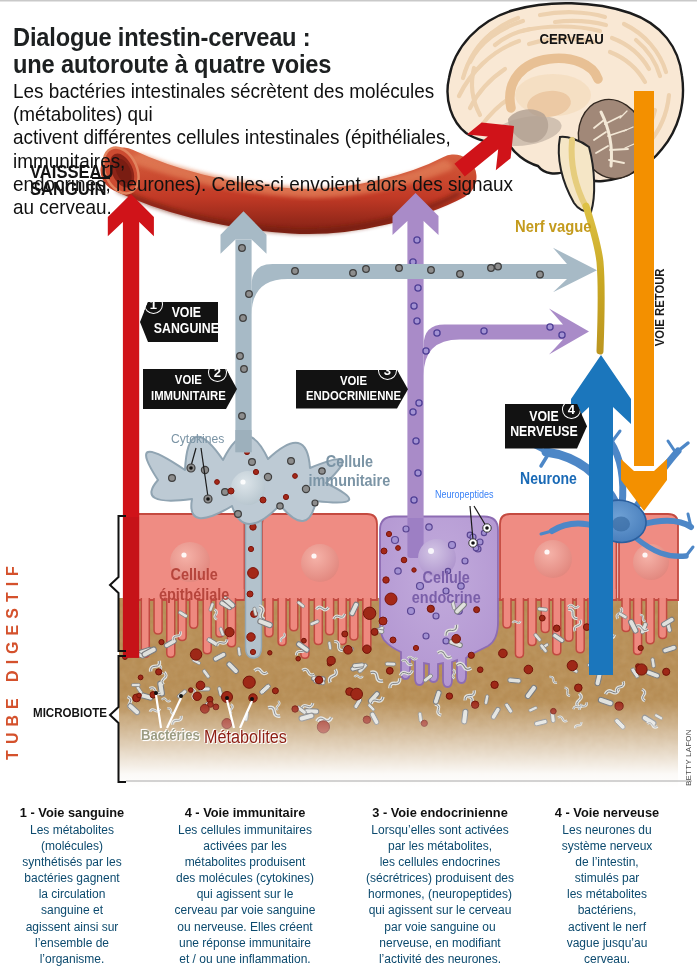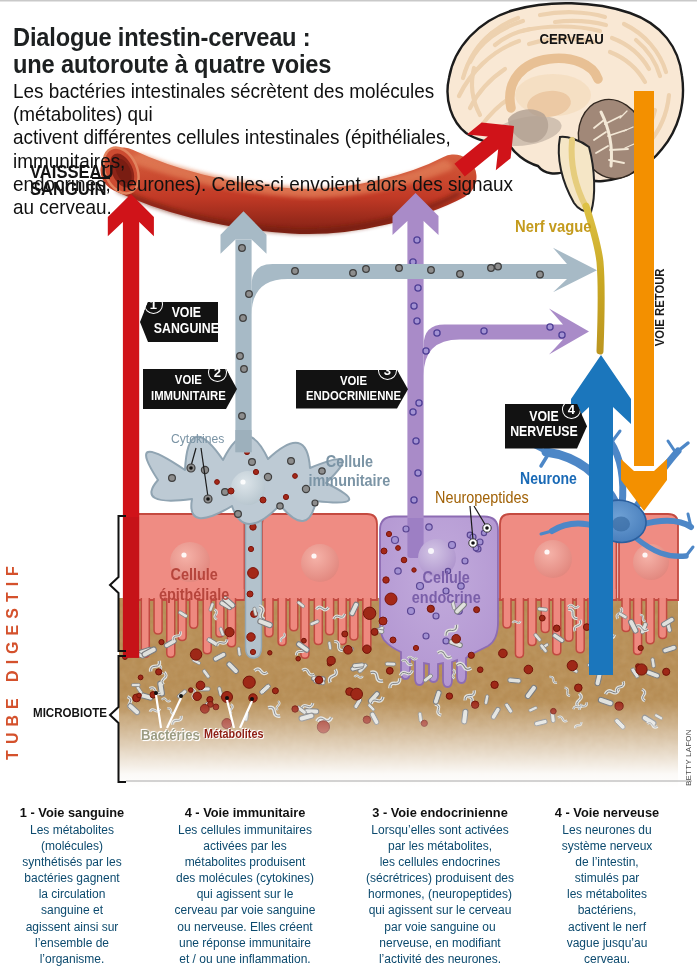--- a/index.html
+++ b/index.html
@@ -24,26 +24,26 @@
   #tubedigestif{left:4px;top:763px;width:206px;height:20px;font-size:16px;font-weight:bold;color:#d4512c;
       transform:rotate(-90deg);transform-origin:0 0;text-align:center;letter-spacing:6px;white-space:nowrap;}
   #epithelium{left:33px;top:570px;font-size:12.6px;font-weight:bold;line-height:17.6px;color:#141414;}
   #epithelium .sqz{transform:scaleX(0.92);}
   #microbiote{left:33px;top:706px;font-size:12.6px;font-weight:bold;color:#141414;}
   #microbiote .sqz{transform:scaleX(0.92);}
   #cytokines{left:171px;top:431px;font-size:13.5px;color:#7b94a5;}
   #cellimm{left:289px;top:452px;width:120px;text-align:center;font-size:16px;font-weight:bold;line-height:19px;color:#7b94a5;}
   #cellepi{left:134px;top:565px;width:120px;text-align:center;font-size:16px;font-weight:bold;line-height:20px;color:#b6453c;}
   #cellendo{left:386px;top:568px;width:120px;text-align:center;font-size:16px;font-weight:bold;line-height:20px;color:#7a5fa9;}
-  #neuropep{left:435px;top:489px;font-size:16px;color:#a16207;}
+  #neuropep{left:435px;top:489px;font-size:10px;color:#3b82f6;}
   #neurone{left:504px;top:469px;font-size:16.5px;font-weight:bold;color:#1a6ab6;margin-left:16px;}
   #neurone .sqz{transform:scaleX(0.85);}
   #bacteries{left:141px;top:727px;font-size:14.5px;font-weight:bold;color:#9c9c82;
       text-shadow:0 0 2px #fff,0 0 2px #fff,1px 1px 0 #fff,-1px -1px 0 #fff;}
-  #metabolites{left:204px;top:727px;font-size:12px;font-weight:bold;color:#8e2015;
+  #metabolites{left:204px;top:727px;font-size:18px;font-weight:normal;color:#8e2015;
       text-shadow:0 0 2px #fff,0 0 2px #fff,1px 1px 0 #fff,-1px -1px 0 #fff;}
   #credit{left:684px;top:786px;width:60px;height:11px;font-size:8px;color:#4a4a4a;
       transform:rotate(-90deg);transform-origin:0 0;letter-spacing:0.2px;white-space:nowrap;}
   .voietag{position:absolute;background:#121212;color:#fff;text-align:center;
       font-weight:bold;font-size:13.5px;}
   .voietag .txt{display:inline-block;transform:scaleX(0.88);white-space:pre-line;line-height:15.6px;font-size:14px;}
   .numcircle{position:absolute;width:17px;height:17px;background:#121212;border:1.7px solid #fff;transform:scale(1.0001);
       box-shadow:0 0 0 1.9px #121212;border-radius:50%;color:#fff;font-size:13px;font-weight:bold;
       line-height:17px;text-align:center;}
   #tag1{left:140px;top:302px;width:78px;height:37px;padding-top:3px;

